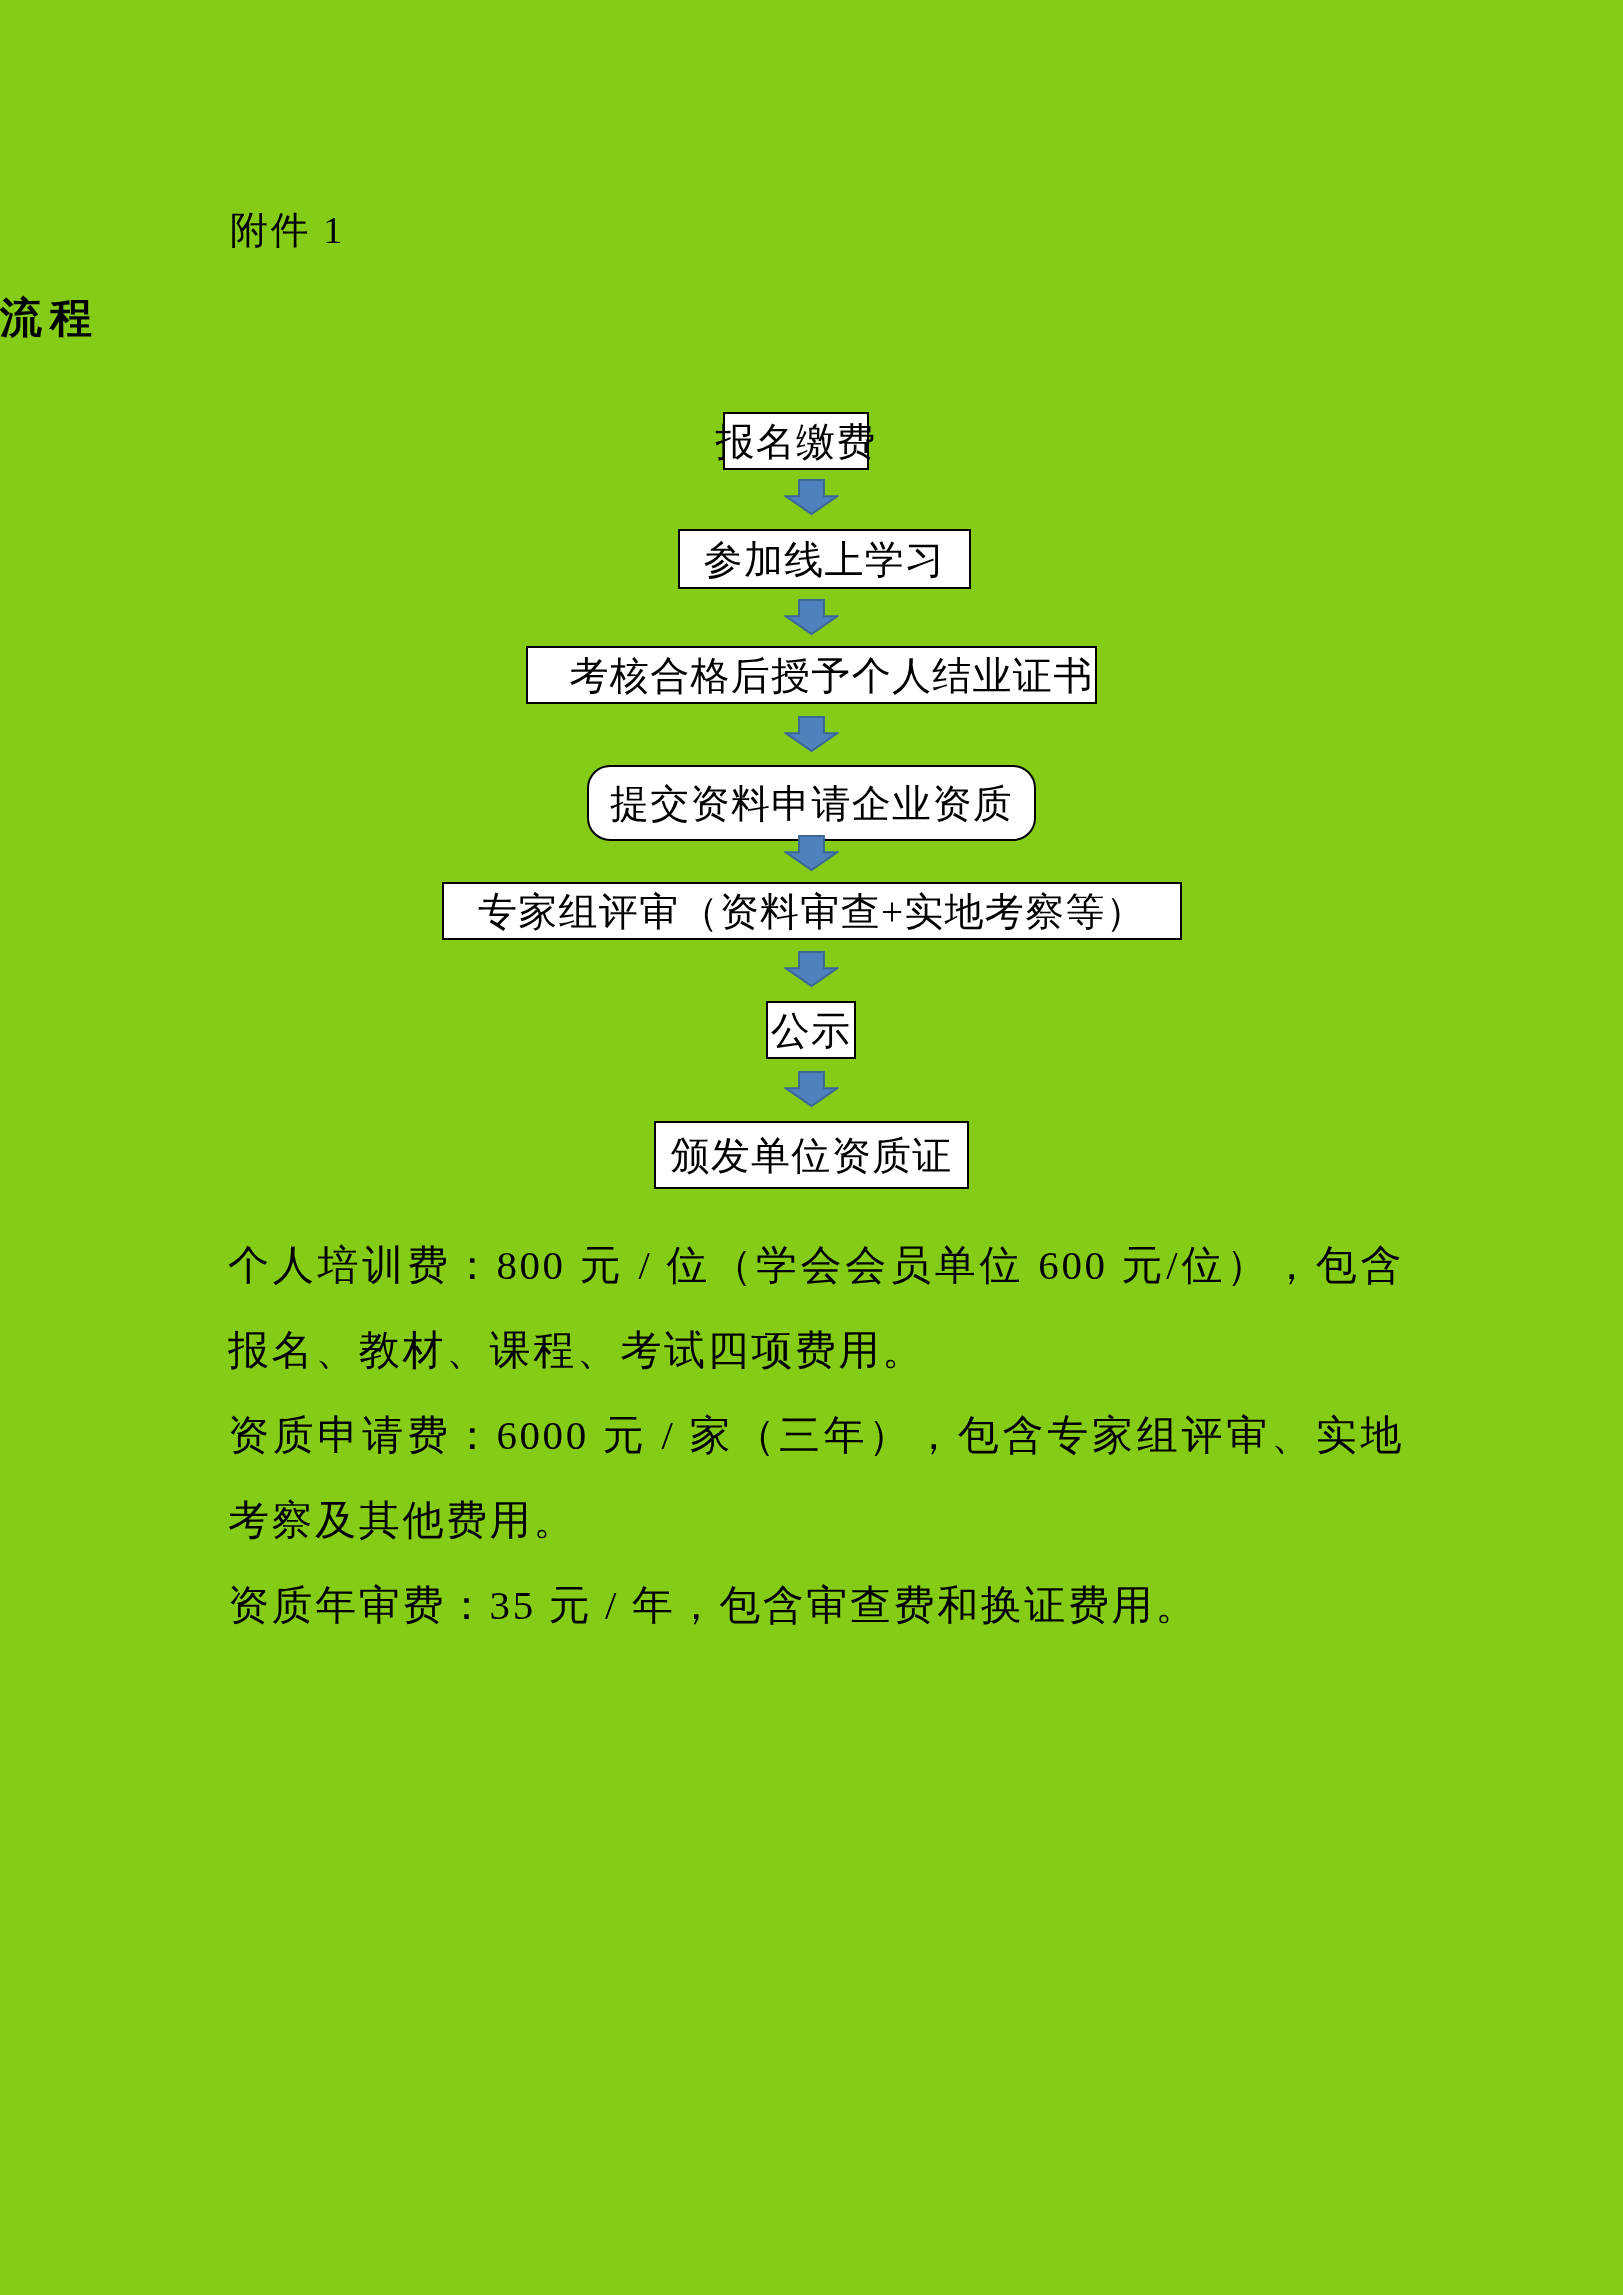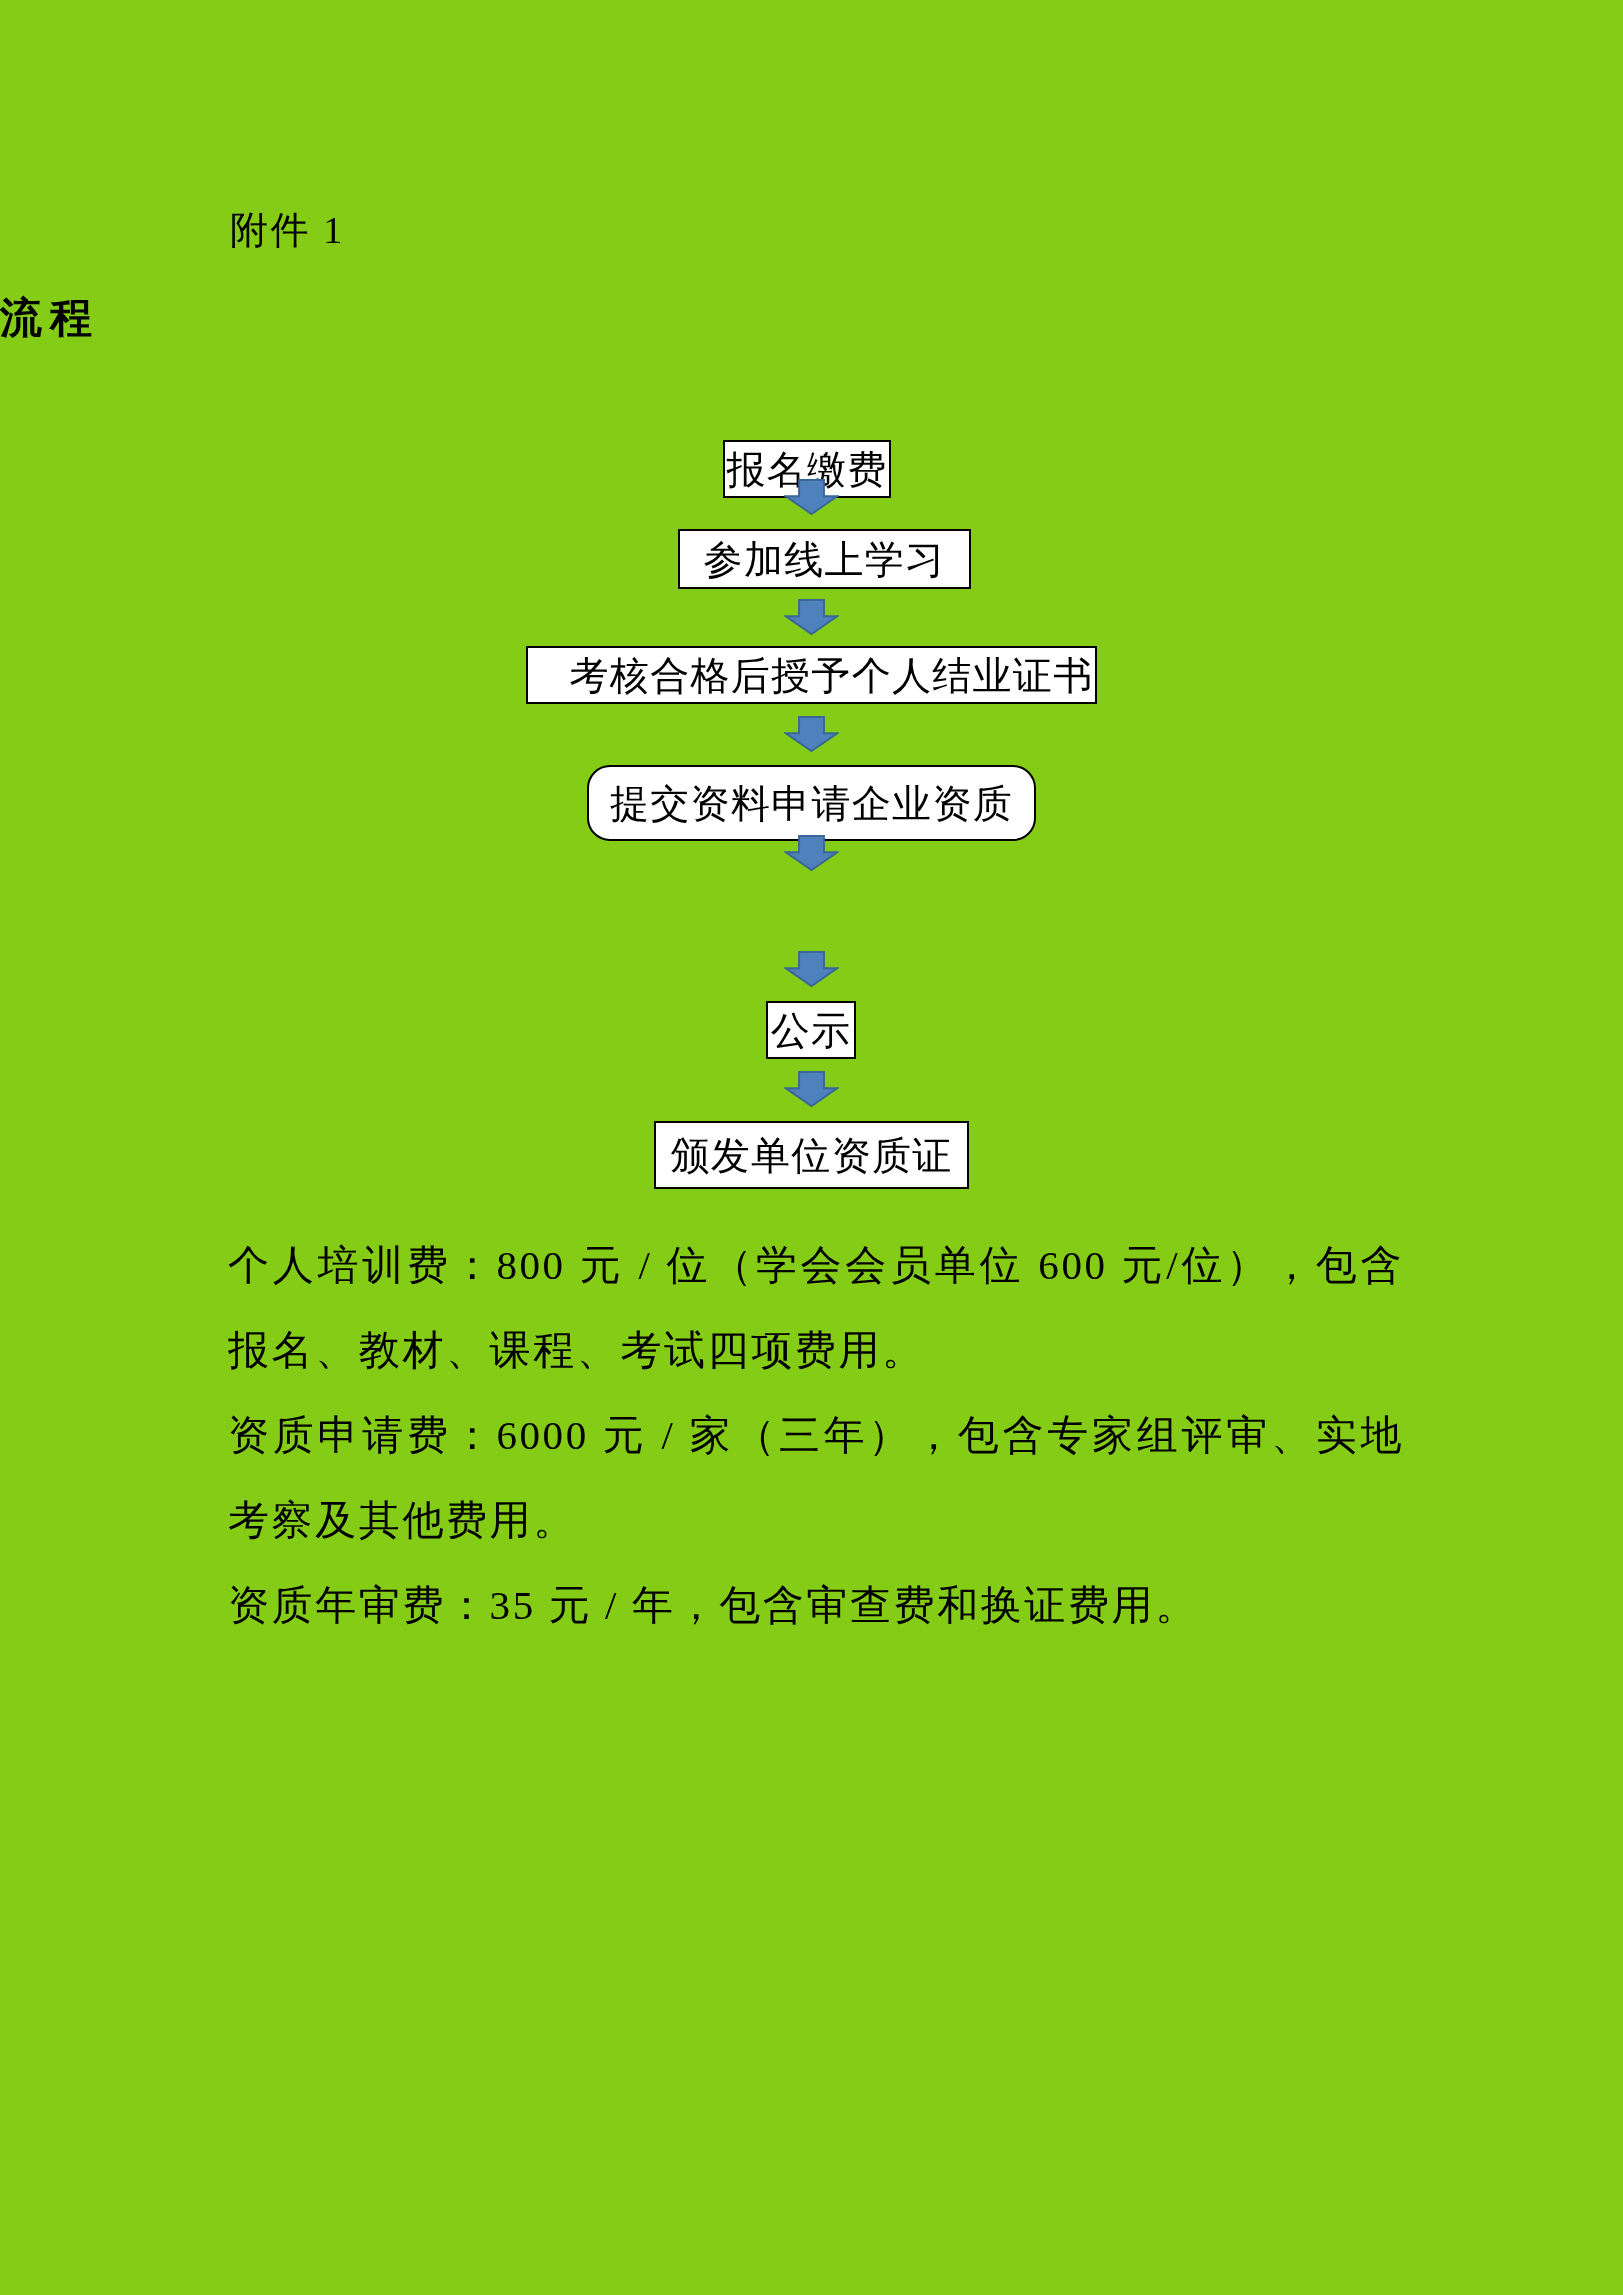--- a/index.html
+++ b/index.html
@@ -41,21 +41,21 @@
     border: 2.6px solid #000000;
     background: #ffffff;
     display: flex;
     align-items: center;
     justify-content: center;
     font-size: 39px;
     letter-spacing: 1.3px;
     white-space: nowrap;
     line-height: 1;
   }
-  #step1 { left: 723px; top: 412px;  width: 168px;  height: 58px; margin-top: 28px; }
+  #step1 { left: 723px; top: 412px;  width: 146px;  height: 58px; }
   #step2 { left: 678px; top: 529px;  width: 293px;  height: 60px; }
   #step3 { left: 526px;  top: 646px;  width: 571px;  height: 58px; padding-left: 40px; }
   #step4 { left: 587px;  top: 765px; width: 449px;  height: 76px; border-radius: 23px; }
   #step5 { left: 442px;  top: 882px; width: 740px; height: 58px; }
   #step6 { left: 766px; top: 1001px; width: 90px;  height: 58px; }
   #step7 { left: 654px;  top: 1121px; width: 315px;  height: 68px; align-items: center; }
   .arrow {
     position: absolute;
     left: 784px;
     width: 55px;
@@ -127,20 +127,23 @@
     </svg>
 
     <div class="step" id="step4">
       <span>提交资料申请企业资质</span>
     </div>
 
     <svg class="arrow" id="arrow4" viewBox="0 0 84 58">
       <polygon points="23,3 61,3 61,28 81,28 42,55 3,28 23,28" stroke-width="3" fill="#4f81bd" stroke="#3a6796"></polygon>
     </svg>
 
+    <div class="step" id="step5">
+      <span>专家组评审（资料审查+实地考察等）</span>
+    </div>
 
     <svg class="arrow" id="arrow5" viewBox="0 0 84 58">
       <polygon points="23,3 61,3 61,28 81,28 42,55 3,28 23,28" stroke-width="3" fill="#4f81bd" stroke="#3a6796"></polygon>
     </svg>
 
     <div class="step" id="step6">
       <span>公示</span>
     </div>
 
     <svg class="arrow" id="arrow6" viewBox="0 0 84 58">

